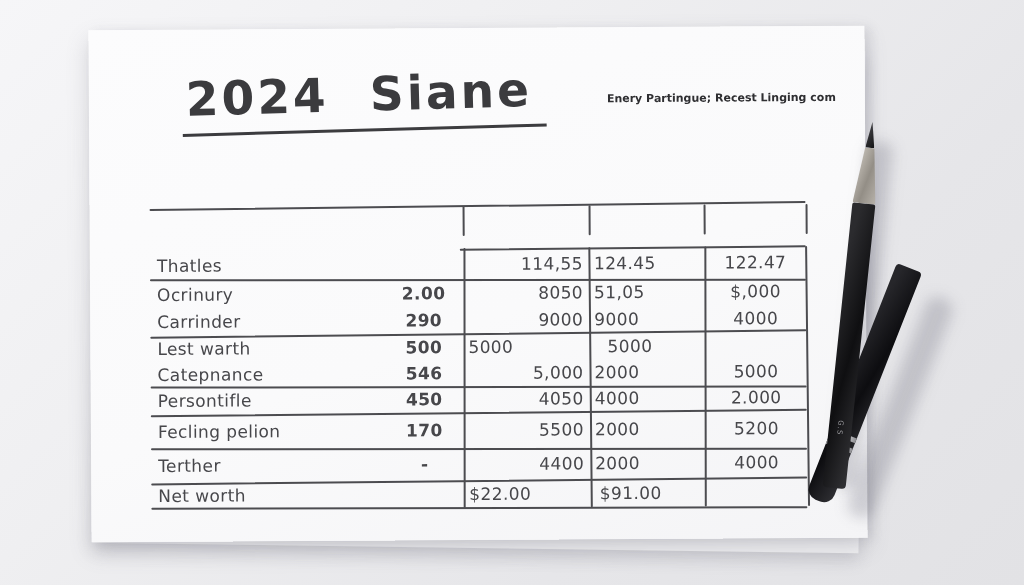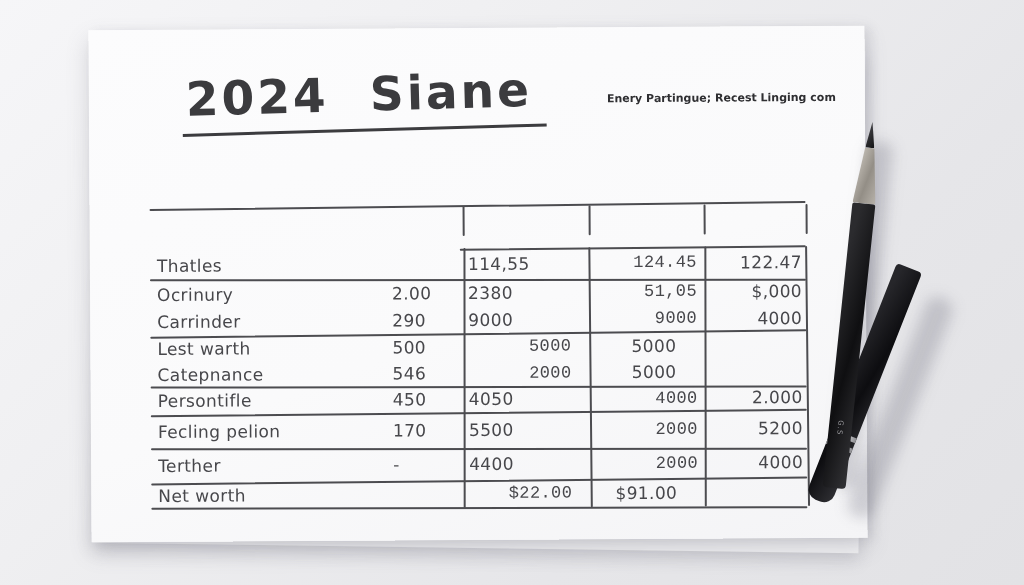--- a/index.html
+++ b/index.html
@@ -31,24 +31,24 @@
     position:absolute;left:518px;top:65px;
     font-size:11px;font-weight:700;color:#2f2f32;letter-spacing:0px;
   }
   
   .hline{position:absolute;height:1.8px;background:#4c4c50;border-radius:2px;}
   .vline{position:absolute;width:1.7px;background:#4c4c50;border-radius:2px;}
   
   .trow{position:absolute;left:60px;width:656px;display:flex;align-items:center;
         font-size:17px;color:#47474b;letter-spacing:.4px;}
   .c-label{flex:0 0 235px;padding-left:7px;text-align:left;}
-  .c-1{flex:0 0 63px;text-align:left;padding-right:13px;}
-  .c-2{flex:0 0 126px;text-align:left;padding-right:11px;box-sizing:border-box;}
-  .c-3{flex:0 0 115px;text-align:right;padding-right:12px;box-sizing:border-box;font-family:Liberation Mono, monospace;}
-  .c-4{flex:0 0 102px;text-align:right;padding-right:9px;box-sizing:border-box;}
+  .c-1{flex:0 0 63px;text-align:center;padding-right:13px;font-weight:bold;}
+  .c-2{flex:0 0 126px;text-align:right;padding-right:11px;box-sizing:border-box;}
+  .c-3{flex:0 0 115px;text-align:left;padding-right:12px;box-sizing:border-box;}
+  .c-4{flex:0 0 102px;text-align:center;padding-right:9px;box-sizing:border-box;}
   
   .obj-shadow{position:absolute;background:rgba(70,70,85,.22);filter:blur(7px);border-radius:12px;}
   .pencil{position:absolute;left:861px;top:122px;width:23px;height:368px;
           transform:rotate(6deg);transform-origin:top center;z-index:6;}
   .pencil .lead{width:9px;height:26px;margin:0 auto;
       clip-path:polygon(50% 0,100% 100%,0 100%);
       background:linear-gradient(120deg,#4a4a4e,#121214);}
   .pencil .cone{width:23px;height:56px;
       clip-path:polygon(30% 0,70% 0,100% 100%,0 100%);
       background:linear-gradient(105deg,#cfcac2,#938e86 55%,#b7b2aa);}
@@ -102,40 +102,41 @@
     <div class="trow" style="top:220px;height:31px;">
       <span class="c-label">Thatles</span>
       <span class="c-1"></span>
       <span class="c-2">114,55</span>
       <span class="c-3">124.45</span>
       <span class="c-4">122.47</span>
     </div>
     <div class="trow" style="top:251px;height:27px;">
       <span class="c-label">Ocrinury</span>
       <span class="c-1">2.00</span>
-      <span class="c-2">2380</span>
+      <span class="c-2">8050</span>
       <span class="c-3">51,05</span>
       <span class="c-4">$,000</span>
     </div>
     <div class="trow" style="top:278px;height:27px;">
       <span class="c-label">Carrinder</span>
       <span class="c-1">290</span>
       <span class="c-2">9000</span>
       <span class="c-3">9000</span>
       <span class="c-4">4000</span>
     </div>
     <div class="trow" style="top:305px;height:27px;">
       <span class="c-label">Lest warth</span>
       <span class="c-1">500</span>
       <span class="c-3">5000</span>
       <span class="c-4">5000</span>
     </div>
     <div class="trow" style="top:332px;height:26px;">
       <span class="c-label">Catepnance</span>
       <span class="c-1">546</span>
+      <span class="c-2">5,000</span>
       <span class="c-3">2000</span>
       <span class="c-4">5000</span>
     </div>
     <div class="trow" style="top:358px;height:26px;">
       <span class="c-label">Persontifle</span>
       <span class="c-1">450</span>
       <span class="c-2">4050</span>
       <span class="c-3">4000</span>
       <span class="c-4">2.000</span>
     </div>

